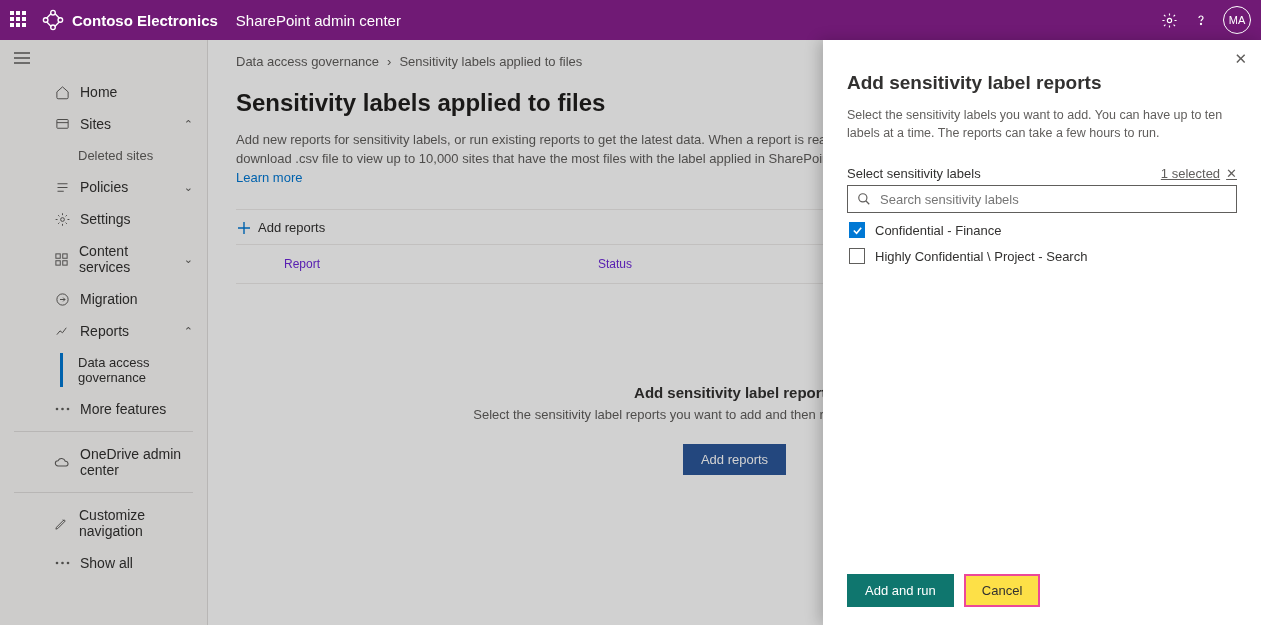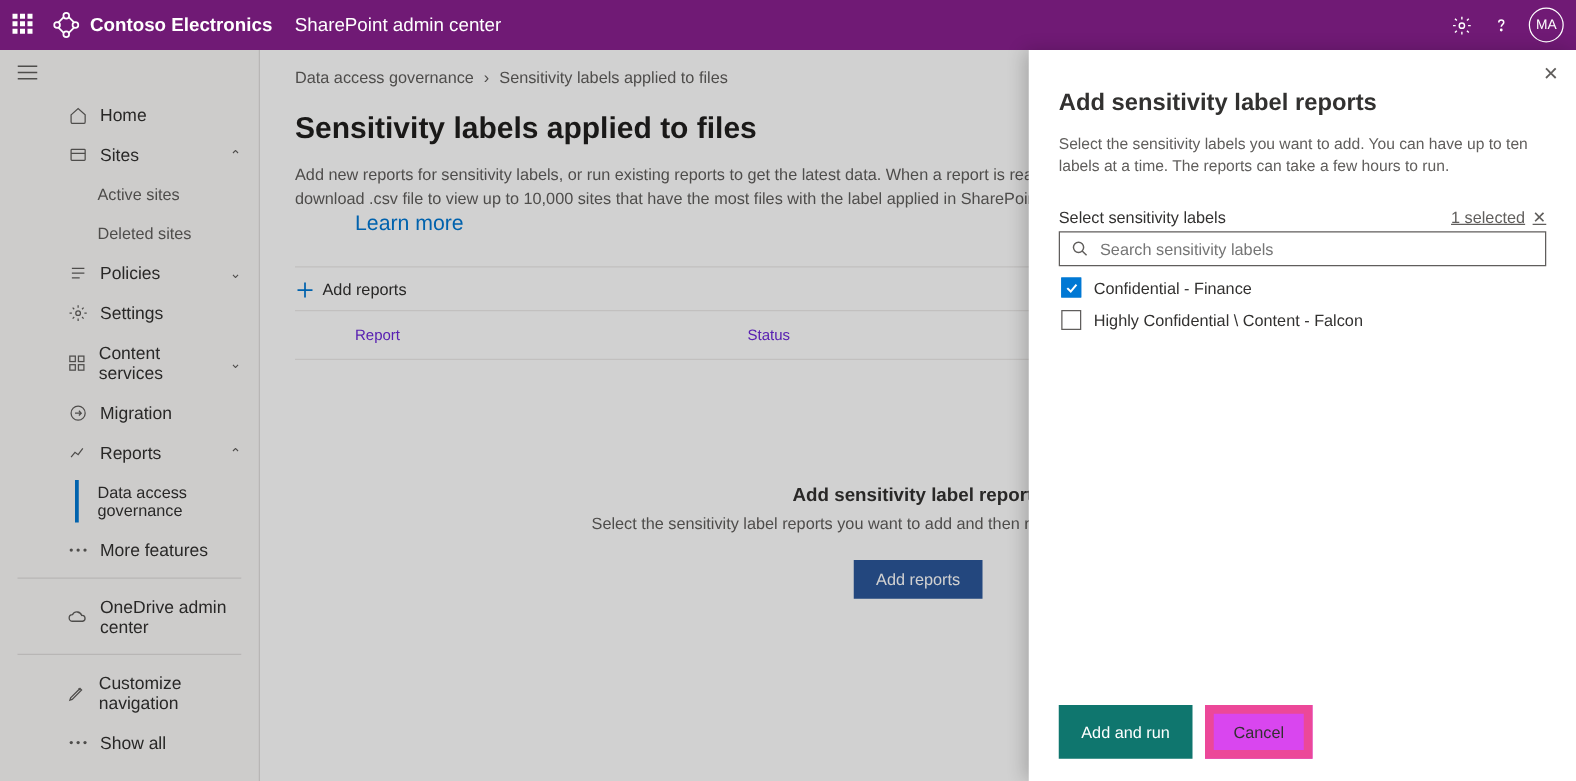--- a/index.html
+++ b/index.html
@@ -61,36 +61,36 @@
   flex:1;
   padding: 14px 28px 20px 28px;
   background:#fff;
   overflow:hidden;
 }
 .breadcrumbs { font-size:13px; color:#605e5c; display:flex; align-items:center; gap:8px; margin-bottom:20px;}
 .breadcrumbs .bc-link { color:#605e5c; cursor:pointer;}
 .breadcrumbs .bc-current { color:#605e5c;}
 h1.page-title { font-size:24px; font-weight:600; color:#201f1e; margin-bottom:14px;}
 .page-desc { font-size:13px; color:#605e5c; max-width:640px; line-height:1.45;}
-.learnmore { color:#0078d4; cursor:pointer; font-size:17px;margin-left:48px;}
+.learnmore { color:#0078d4; cursor:pointer; font-size:13px;}
 .cmdbar { margin-top:24px; padding-bottom:8px; border-top:1px solid #edebe9; border-bottom:1px solid #edebe9; display:flex; align-items:center; padding-top:10px;}
 .cmdbtn { display:flex; align-items:center; gap:6px; cursor:pointer; color:#323130; font-size:13px;}
 .table-head { display:flex; padding:12px 18px; border-bottom:1px solid #edebe9; font-size:12px; color:#6d28d9;}
 .col-report { width:300px; padding-left:30px;}
 .col-status { width:200px;margin-left:44px;}
 
 .empty-state { margin-top:100px; text-align:center;}
 .empty-state h3 { font-size:15px; font-weight:600; color:#323130; margin-bottom:6px;}
 .empty-state p { font-size:13px; color:#605e5c; margin-bottom:22px;}
 .primary-btn {
   background:#2b579a; color:#fff; border:none; padding:8px 18px; font-size:13px; cursor:pointer;
 }
 .primary-btn.blue { background:#0f766e;}
 .secondary-btn {
-  background:#d946ef; border:7px solid #ec4899; color:#323130; padding:7px 16px; font-size:13px; cursor:pointer;
+  background:#fde047; border:2px solid #ec4899; color:#323130; padding:7px 16px; font-size:13px; cursor:pointer;
 }
 
 .scrim {
   position:absolute; top:40px; left:0; right:0; bottom:0;
   background:rgba(0,0,0,0.18);
 }
 .panel {
   position:absolute; top:40px; right:0; bottom:0;
   width:438px; background:#fff;
   box-shadow:-4px 0 14px rgba(0,0,0,0.2);
@@ -179,23 +179,20 @@
       <span class="icon">
           <svg width="15" height="15" viewBox="0 0 24 24" fill="none" stroke="#605e5c" stroke-width="1.6">
             <rect x="3" y="4" width="18" height="14" rx="1"></rect>
             <path d="M3 9h18"></path>
           </svg>
         </span>
       <span>Sites</span>
       <span class="chev">⌃</span>
     </div>
     <div class="side-item sub">
-        <span>Active sites</span>
-      </div>
-    <div class="side-item sub">
         <span>Deleted sites</span>
       </div>
     <div class="side-item">
       <span class="icon">
           <svg width="15" height="15" viewBox="0 0 24 24" fill="none" stroke="#605e5c" stroke-width="1.6">
             <path d="M4 6h16M4 12h16M4 18h10"></path>
           </svg>
         </span>
       <span>Policies</span>
       <span class="chev">⌄</span>
@@ -342,20 +339,20 @@
   <div class="opt-row">
     <span class="chk checked">
       <svg width="11" height="11" viewBox="0 0 12 12">
           <path d="M2 6l3 3 5-6" fill="none" stroke="#fff" stroke-width="1.8"></path>
         </svg>
     </span>
     <span>Confidential - Finance</span>
   </div>
   <div class="opt-row">
     <span class="chk"></span>
-    <span>Highly Confidential \ Content - Falcon</span>
+    <span>Highly Confidential \ Project - Search</span>
   </div>
 
   <div class="panel-footer">
     <button class="primary-btn blue">Add and run</button>
     <button class="secondary-btn">Cancel</button>
   </div>
 </div>
 
 </body></html>

